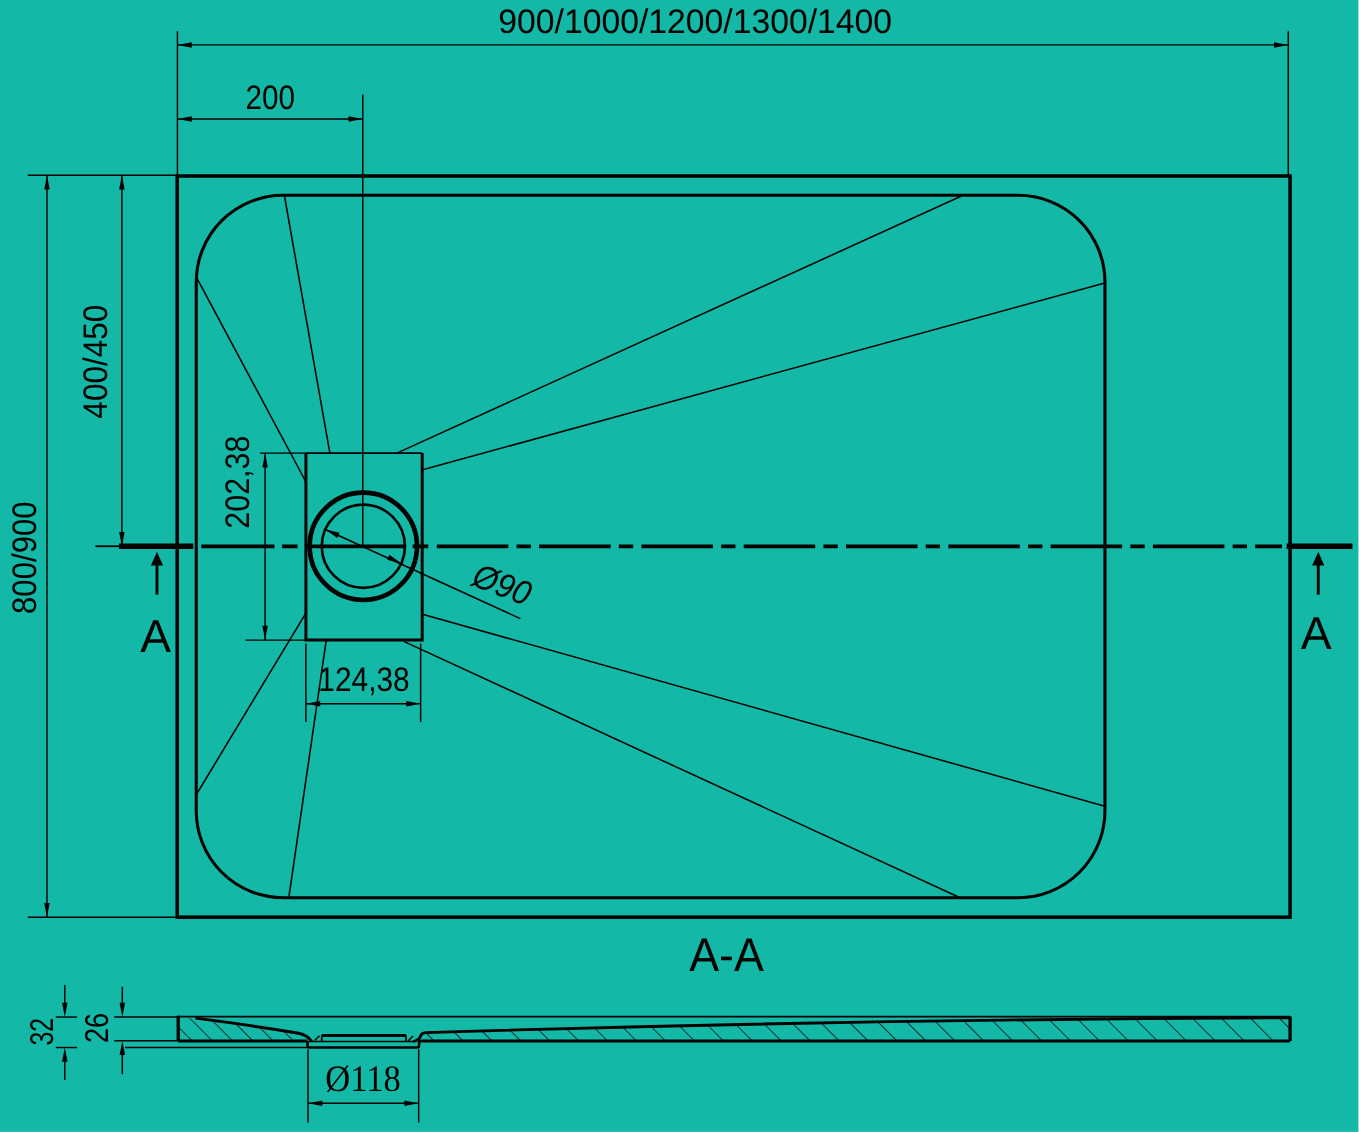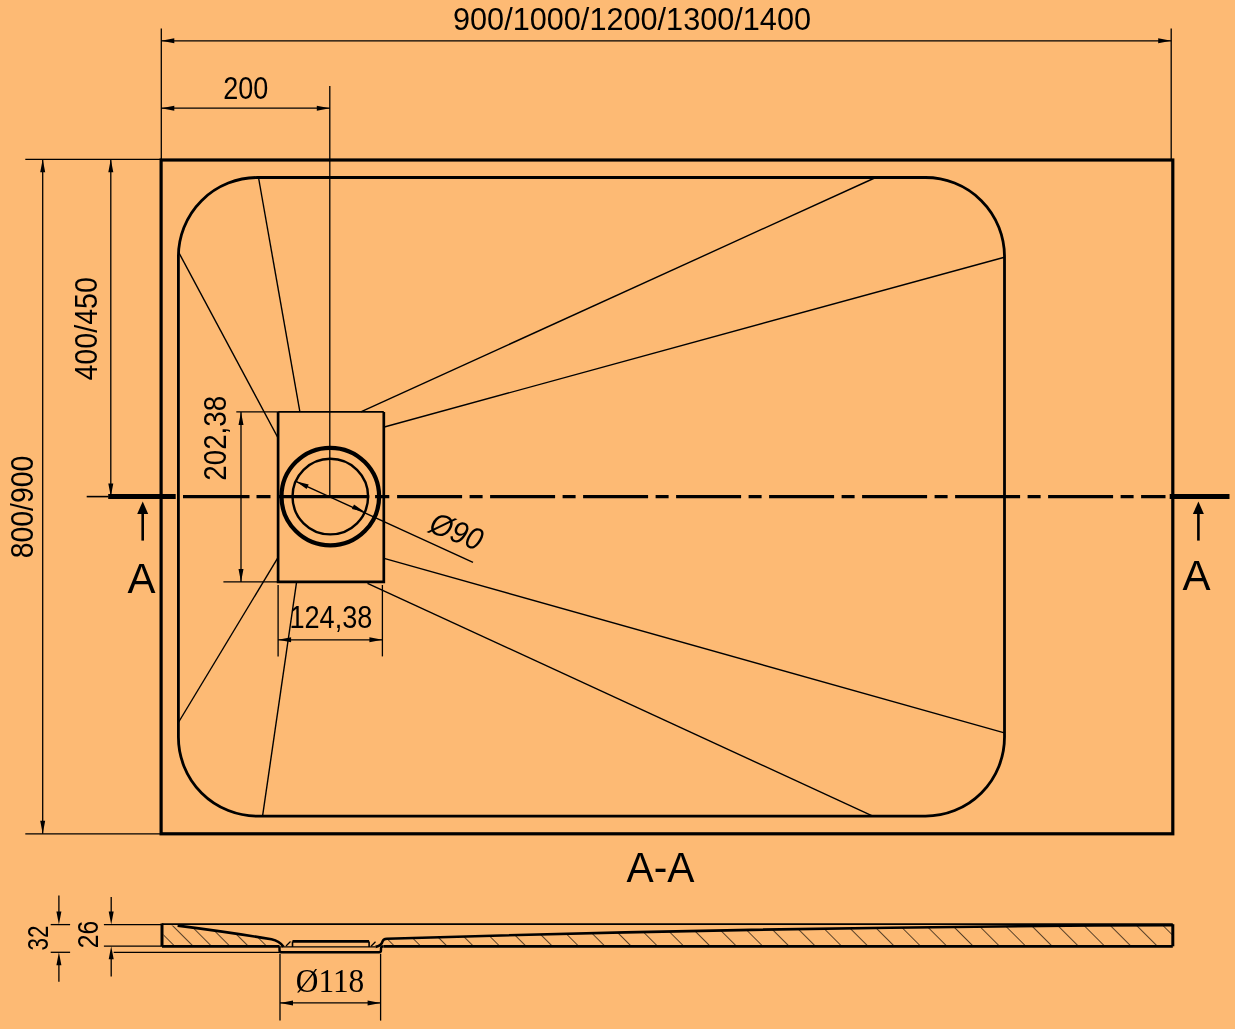--- a/index.html
+++ b/index.html
@@ -1,16 +1,16 @@
 <!DOCTYPE html>
 <html><head>
 <meta charset="utf-8">
 <style>
   html,body{margin:0;padding:0;background:#ffffff;}
-  .page{width:1235px;height:1029px;background:#fdba74;position:relative;overflow:hidden;}
+  .page{width:1235px;height:1029px;background:#14b8a6;position:relative;overflow:hidden;}
   svg{display:block;}
   text{font-family:"Liberation Sans",sans-serif;fill:#000;}
   .serif{font-family:"Liberation Serif",serif;}
   .ital{font-style:italic;}
 </style>
 </head>
 <body>
 
 <div class="page">
 <svg width="1235" height="1029" viewBox="0 0 1235 1029">

